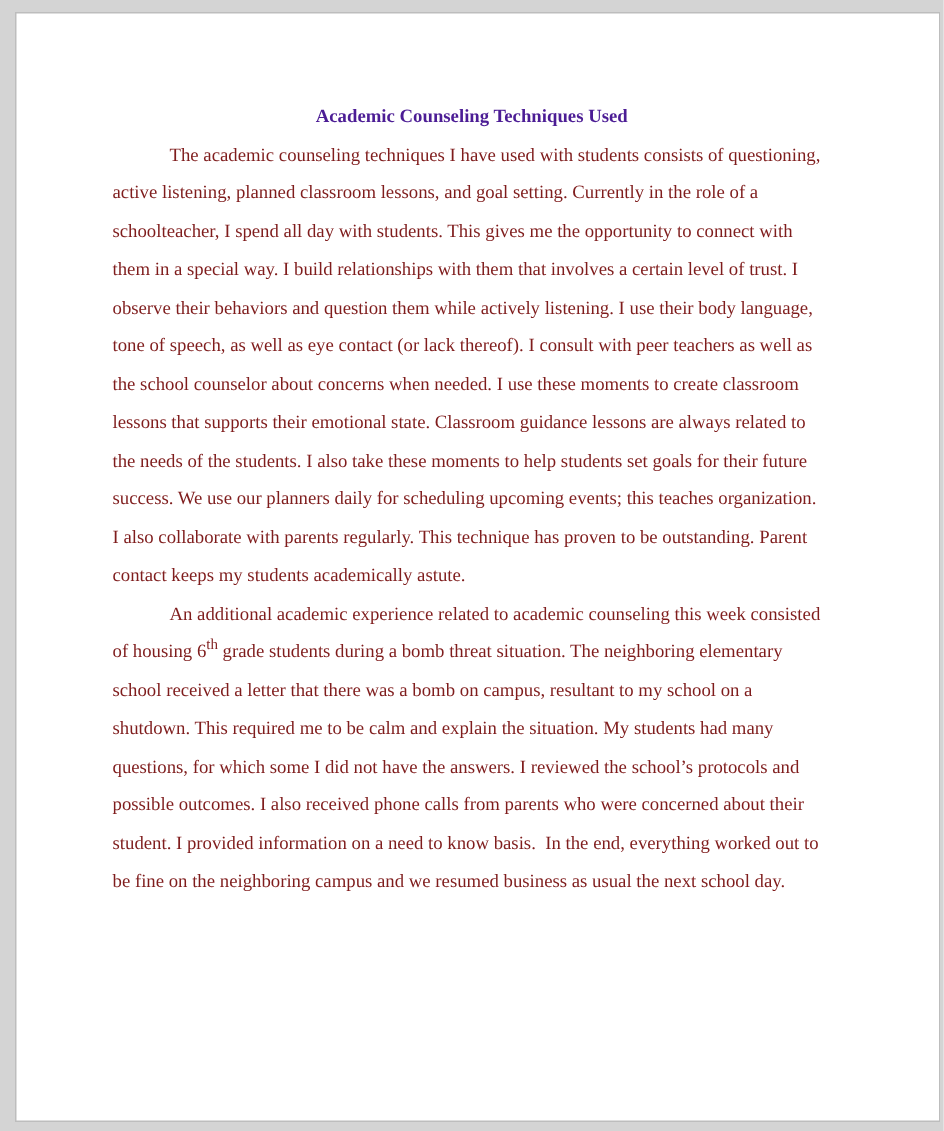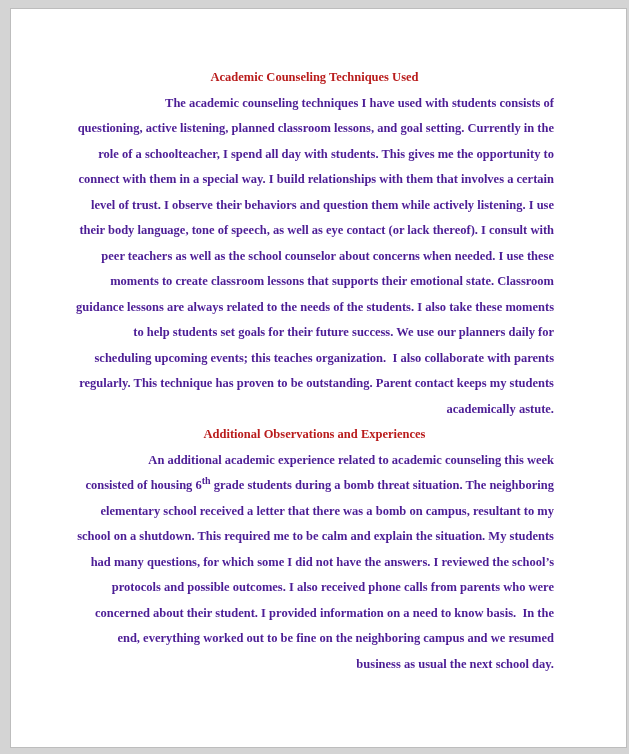--- a/index.html
+++ b/index.html
@@ -23,40 +23,39 @@
     border: 1px solid #bdbdbd;
     padding: 56px 72px 40px 64px;
     color: #1c1c1c;
     overflow: hidden;
   }
   .heading {
     font-size: 12.5px;
     font-weight: bold;
     text-align: center;
     line-height: 25.5px;
-    color: #b91c1c;
+    color: #4c1d95;
   }
   .para {
     font-size: 12.5px;
-    font-weight: bold;
+    font-weight: normal;
     line-height: 25.5px;
-    text-align: right;
+    text-align: left;
     white-space: pre-wrap;
-    color: #4c1d95;
+    color: #7f1d1d;
   }
   .para.indent { text-indent: 38px; }
   sup {
     font-size: 10px;
     line-height: 0;
     vertical-align: super;
   }
 </style>
 </head>
 <body>
 
 <div class="canvas">
   <div class="page">
     <div class="heading">Academic Counseling Techniques Used</div>
     <p class="para indent">The academic counseling techniques I have used with students consists of questioning, active listening, planned classroom lessons, and goal setting. Currently in the role of a schoolteacher, I spend all day with students. This gives me the opportunity to connect with them in a special way. I build relationships with them that involves a certain level of trust. I observe their behaviors and question them while actively listening. I use their body language, tone of speech, as well as eye contact (or lack thereof). I consult with peer teachers as well as the school counselor about concerns when needed. I use these moments to create classroom lessons that supports their emotional state. Classroom guidance lessons are always related to the needs of the students. I also take these moments to help students set goals for their future success. We use our planners daily for scheduling upcoming events; this teaches organization.  I also collaborate with parents regularly. This technique has proven to be outstanding. Parent contact keeps my students academically astute.</p>
-    <div class="heading">Additional Observations and Experiences</div>
     <p class="para indent"><span>An additional academic experience related to academic counseling this week consisted of housing 6</span><sup>th</sup><span> grade students during a bomb threat situation. The neighboring elementary school received a letter that there was a bomb on campus, resultant to my school on a shutdown. This required me to be calm and explain the situation. My students had many questions, for which some I did not have the answers. I reviewed the school’s protocols and possible outcomes. I also received phone calls from parents who were concerned about their student. I provided information on a need to know basis.  In the end, everything worked out to be fine on the neighboring campus and we resumed business as usual the next school day.</span></p>
   </div>
 </div>
 
 </body></html>

